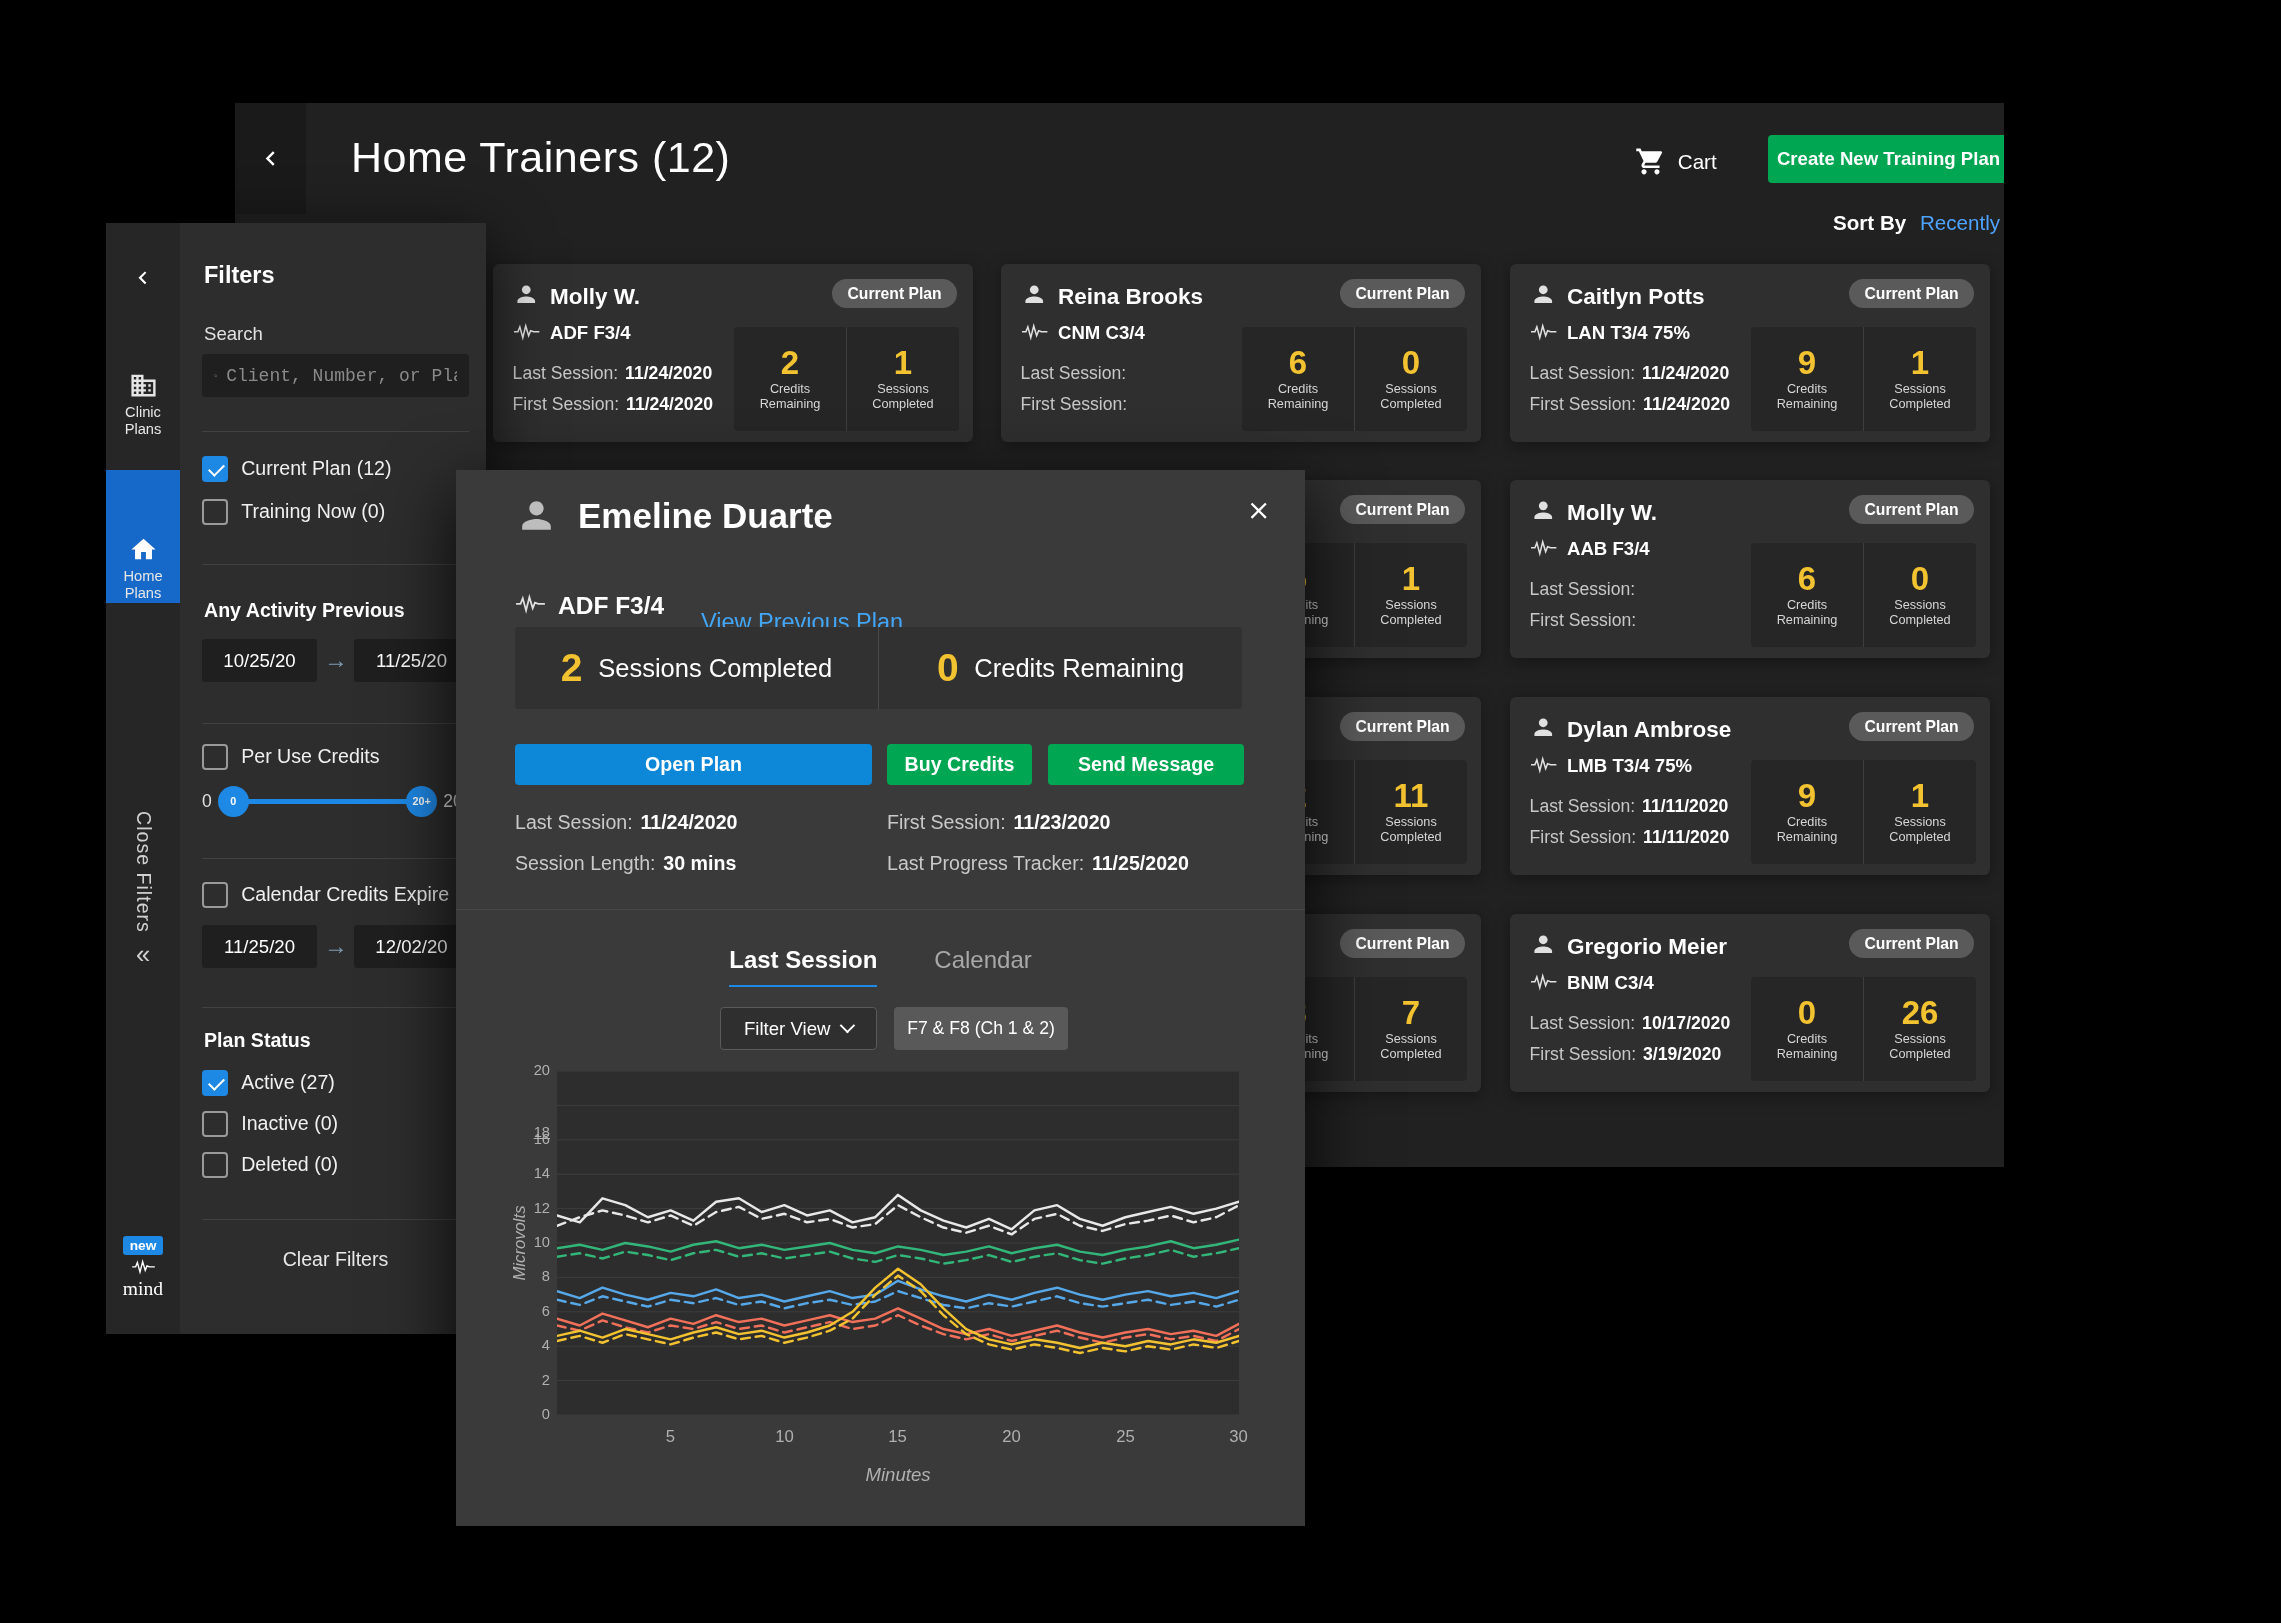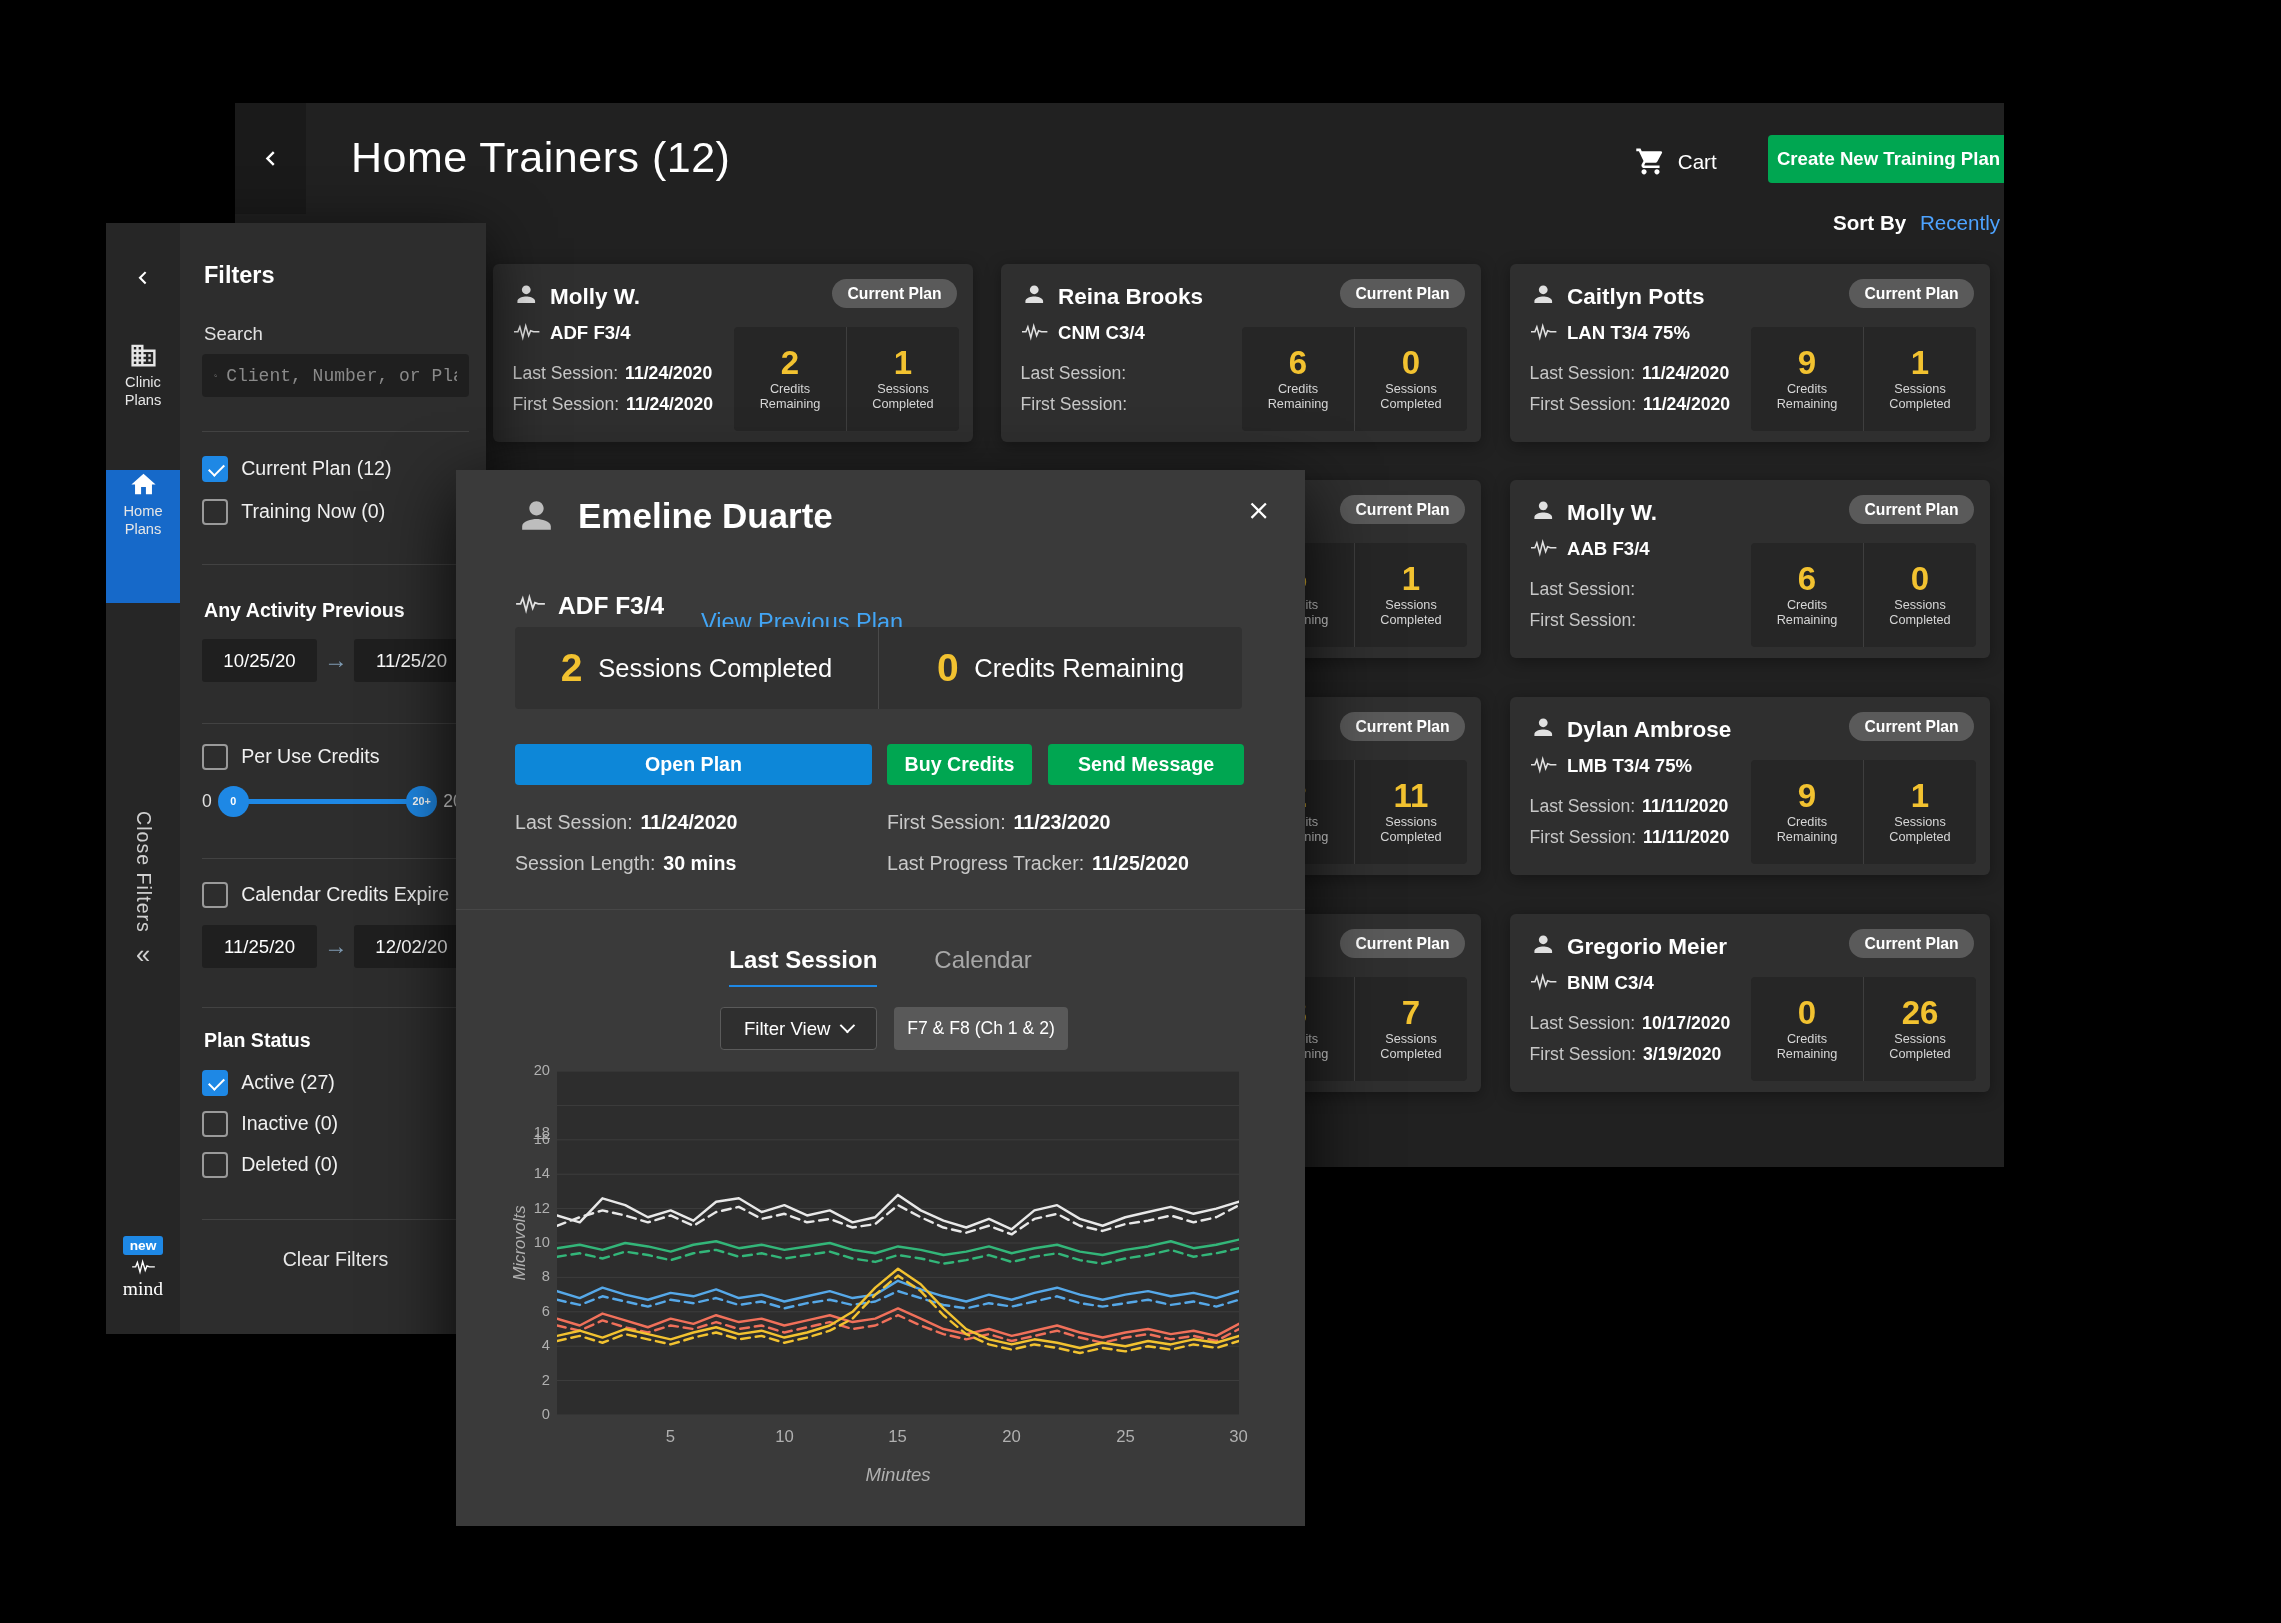--- a/index.html
+++ b/index.html
@@ -39,21 +39,21 @@
   .card .stats{position:absolute;left:241px;top:63px;width:225px;height:104px;background:#262626;border-radius:3.9px;display:flex}
   .card .stat{flex:1;display:flex;flex-direction:column;align-items:center;justify-content:center;gap:2.9px}
   .card .stat + .stat{border-left:1px solid #3e3e3e}
   .card .num{font-size:33px;font-weight:bold;color:#f2c230;line-height:33px}
   .card .lbl{font-size:12.7px;line-height:14.7px;color:#d6d6d6;text-align:center;width:90px}
 
   
   #filter-panel{position:absolute;left:106px;top:223px;width:380px;height:1111px;background:#2d2d2d;box-shadow:0 13.7px 59px rgba(0,0,0,.75);z-index:20}
   #rail{position:absolute;left:0;top:0;width:74px;height:100%;background:#262626}
   #rail-back{position:absolute;left:0;top:35px;width:74px;height:39px;display:flex;align-items:center;justify-content:center;cursor:pointer}
-  .rail-item{position:absolute;left:0;width:74px;display:flex;flex-direction:column;align-items:center;justify-content:flex-start;gap:4px;cursor:pointer;text-align:center}
+  .rail-item{position:absolute;left:0;width:74px;display:flex;flex-direction:column;align-items:center;justify-content:flex-end;gap:4px;cursor:pointer;text-align:center}
   .rail-item .rlbl{font-size:14.7px;line-height:17.6px;color:#e6e6e6;width:61px}
   #rail-clinic{top:118px;height:98px}
   #rail-home{top:247px;height:133px;background:#1669c9}
   #close-filters{position:absolute;left:0;top:588px;width:74px;display:flex;flex-direction:column;align-items:center;gap:11.8px;cursor:pointer}
   #close-filters .cf-txt{writing-mode:vertical-rl;font-size:19.6px;color:#d0d0d0;letter-spacing:1px}
   #close-filters .cf-arr{font-size:25.5px;color:#d0d0d0;line-height:19.6px}
   #rail-logo{position:absolute;left:0;top:1013px;width:74px;display:flex;flex-direction:column;align-items:center;gap:3.9px}
   #logo-new{background:#1e88e5;color:#fff;font-size:13.7px;font-weight:bold;padding:2px 6.9px;border-radius:2.9px}
   #logo-mind{font-family:"Liberation Serif",serif;font-size:19.6px;color:#fff}
 

